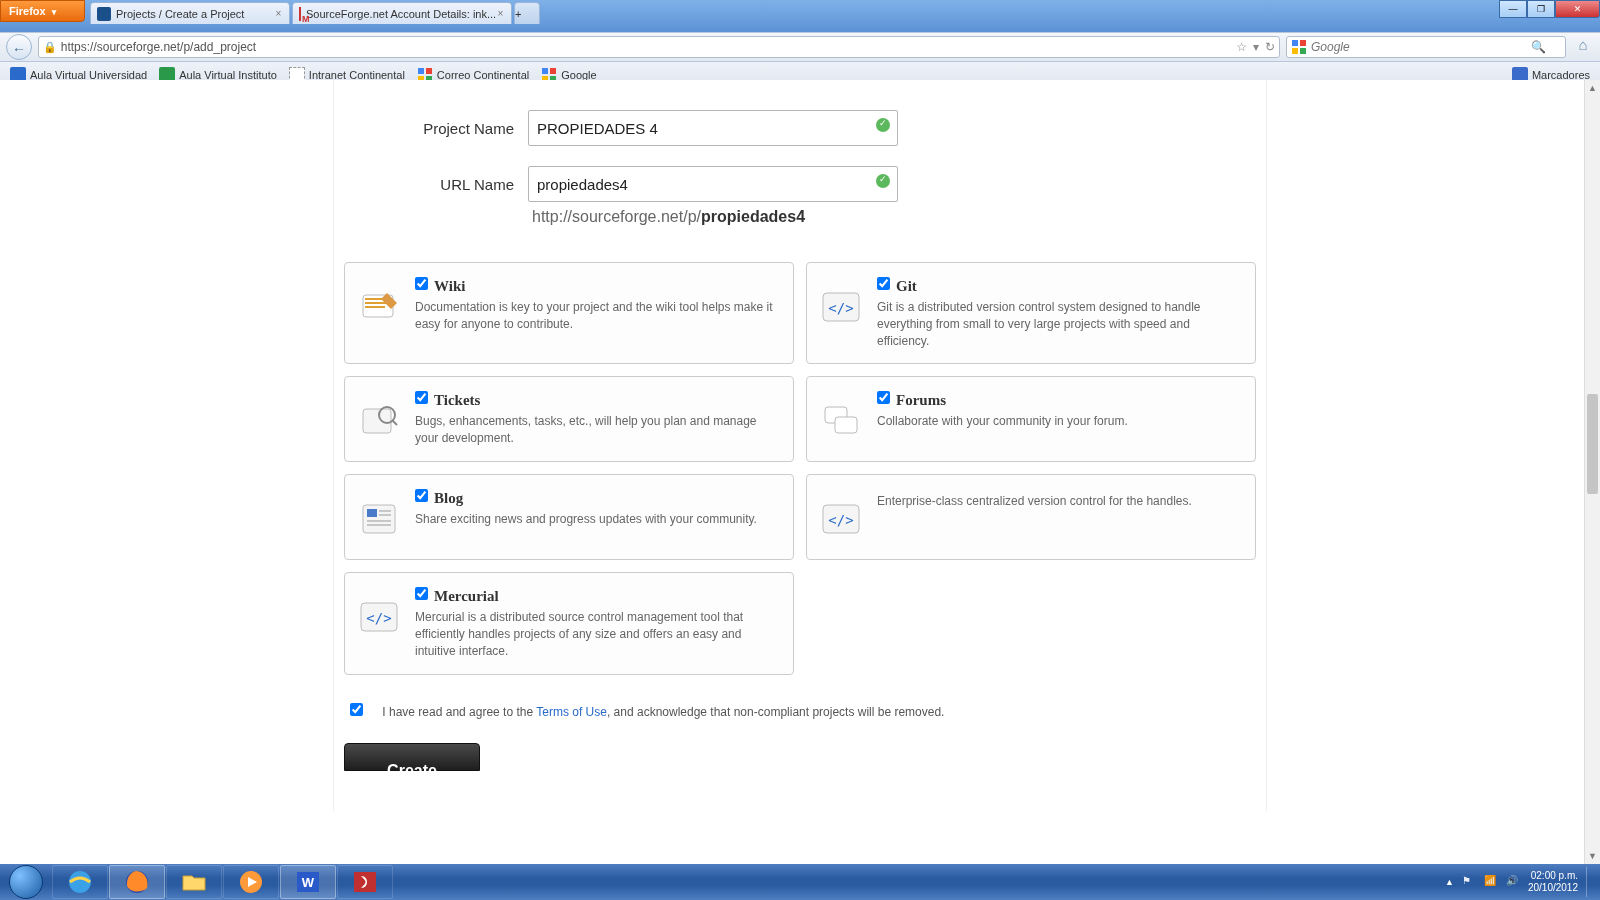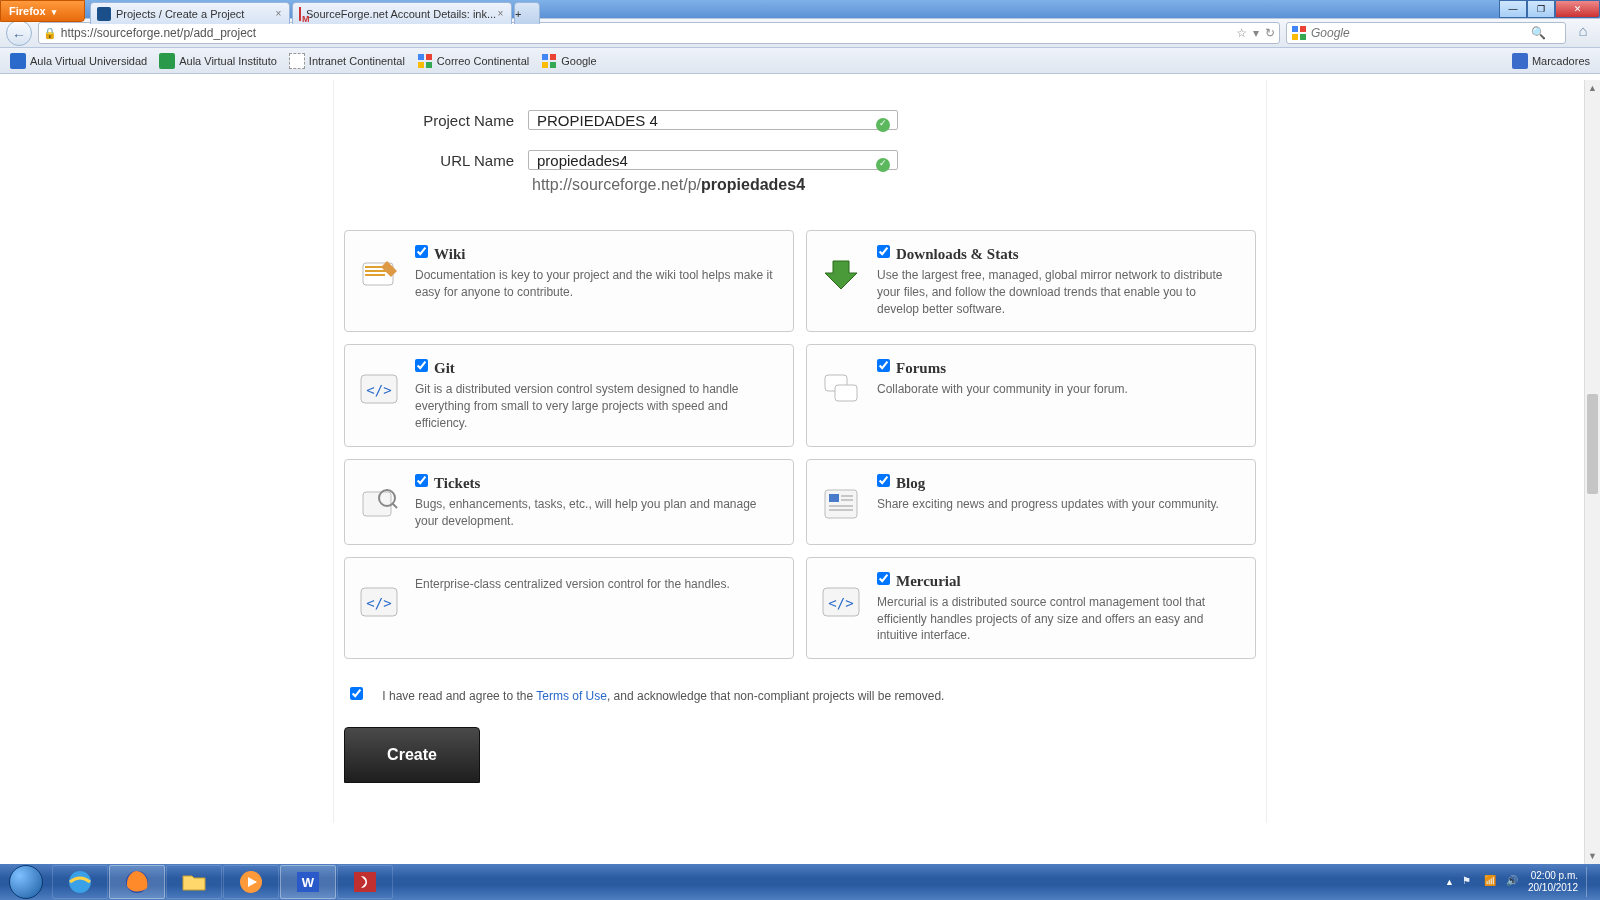--- a/index.html
+++ b/index.html
@@ -1,19 +1,19 @@
 <!DOCTYPE html>
 <html><head>
 <meta charset="utf-8">
 <style>
 * { box-sizing: border-box; margin: 0; padding: 0; }
 body { font-family: "Segoe UI", Tahoma, sans-serif; font-size: 12px; background: #fff; overflow: hidden; width: 1600px; height: 900px; }
 
 
-.titlebar { height: 18px; background: linear-gradient(#7fb1e8, #5c92d6); position: relative; }
+.titlebar { height: 32px; background: linear-gradient(#7fb1e8, #5c92d6); position: relative; }
 .firefox-btn { position: absolute; left: 0; top: 0; height: 22px; width: 85px; background: linear-gradient(#ff9a3c, #e86b0c); border: 1px solid #c45600; border-radius: 0 0 4px 0; color: #fff; font-size: 11px; font-weight: bold; line-height: 20px; padding-left: 8px; }
 .firefox-btn::after { content: "▾"; margin-left: 6px; font-size: 9px; }
 .win-btns { position: absolute; right: 0; top: 0; display: flex; height: 18px; }
 .win-btn { width: 28px; height: 18px; border: 1px solid #3a6aa8; background: linear-gradient(#cfe6ff,#a7cff5); font-size: 9px; text-align: center; line-height: 16px; }
 .win-btn.close { background: linear-gradient(#e88,#c33); color: #fff; width: 45px; border-radius: 0 0 3px 0; }
 
 .tabstrip { position: absolute; left: 90px; top: 0; display: flex; align-items: flex-end; height: 24px; }
 .tab { height: 22px; background: linear-gradient(#eef3fb,#d6e3f5); border: 1px solid #9ab5d8; border-bottom: none; border-radius: 4px 4px 0 0; padding: 0 22px 0 6px; margin-right: 2px; font-size: 11px; line-height: 22px; color: #333; position: relative; min-width: 200px; max-width: 220px; white-space: nowrap; overflow: hidden; display: flex; align-items: center; }
 .tab .favico { width: 14px; height: 14px; margin-right: 5px; display: inline-block; }
 .tab .tabclose { position: absolute; right: 4px; top: 4px; width: 13px; height: 13px; font-size: 10px; color: #777; text-align: center; line-height: 13px; }
@@ -39,39 +39,39 @@
 .viewport { position: absolute; top: 80px; left: 0; right: 0; bottom: 36px; background: #fff; overflow: hidden; }
 .vscroll { position: absolute; right: 0; top: 0; bottom: 0; width: 16px; background: #f1f1f1; border-left: 1px solid #ddd; }
 .vscroll .thumb { position: absolute; left: 2px; right: 2px; top: 40%; height: 100px; background: #c5c5c5; border-radius: 2px; }
 .vscroll .arrow { height: 16px; text-align: center; font-size: 9px; color: #777; line-height: 16px; }
 
 .page { width: 934px; margin: 0 auto; background: #fff; border-left: 1px solid #eee; border-right: 1px solid #eee; padding-bottom: 40px; }
 .panel-header { background: linear-gradient(#6d6d6d,#555555); color: #fff; font-size: 13px; padding: 12px 16px; border-radius: 3px 3px 0 0; }
 .form-area { padding: 30px 50px 10px 50px; }
 .form-row { display: flex; align-items: center; margin-bottom: 20px; }
 .form-row label { width: 130px; text-align: right; font-size: 15px; color: #333; margin-right: 14px; }
-.text-input { width: 370px; height: 20px; border: 1px solid #b5b5b5; border-radius: 2px; padding: 0 30px 0 8px; font-size: 15px; color: #222; position: relative; }
+.text-input { width: 370px; height: 36px; border: 1px solid #b5b5b5; border-radius: 2px; padding: 0 30px 0 8px; font-size: 15px; color: #222; position: relative; }
 .input-wrap { position: relative; }
 .valid-icon { position: absolute; right: 8px; top: 8px; width: 14px; height: 14px; border-radius: 50%; background: #5cb85c; }
 .valid-icon::after { content: "✓"; color: #fff; font-size: 9px; position: absolute; left: 3px; top: 0; }
 .url-preview { margin-left: 148px; margin-top: -14px; margin-bottom: 18px; font-size: 16px; color: #666; }
 .url-preview b { color: #333; font-weight: bold; }
 
 .features { display: grid; grid-template-columns: 1fr 1fr; gap: 12px; padding: 8px 10px; }
 .feature { border: 1px solid #ccc; border-radius: 4px; padding: 14px 14px 14px 70px; position: relative; min-height: 86px; background: #fdfdfd; }
 .feature .ficon { position: absolute; left: 12px; top: 22px; width: 44px; height: 44px; }
 .feature .ftitle { font-size: 15px; font-weight: bold; color: #333; font-family: Georgia, serif; }
 .feature .ftitle input[type=checkbox] { margin-right: 6px; vertical-align: 1px; }
 .feature .fdesc { font-size: 12px; color: #666; margin-top: 4px; line-height: 1.4; }
 
 .terms-row { padding: 20px 16px 0 16px; font-size: 12px; color: #555; }
 .terms-row a { color: #2a6aca; text-decoration: none; }
 .terms-row input { margin-right: 16px; }
 
-.create-btn { margin: 24px 0 0 10px; width: 136px; height: 56px; background: linear-gradient(#4a4a4a,#1e1e1e); color: #fff; border: 1px solid #111; border-radius: 4px 4px 0 0; font-size: 16px; font-weight: bold; text-align: center; line-height: 54px; }
+.create-btn { margin: 24px 0 0 10px; width: 136px; height: 28px; background: linear-gradient(#4a4a4a,#1e1e1e); color: #fff; border: 1px solid #111; border-radius: 4px 4px 0 0; font-size: 16px; font-weight: bold; text-align: center; line-height: 54px; }
 
 
 .taskbar { position: absolute; bottom: 0; left: 0; right: 0; height: 36px; background: linear-gradient(#4f7ec1,#2a5aa0 40%,#2a5aa0 60%,#4f7ec1); display: flex; align-items: center; }
 .start-orb { width: 52px; height: 36px; display: flex; align-items: center; justify-content: center; }
 .start-orb .orb { width: 34px; height: 34px; border-radius: 50%; background: radial-gradient(circle at 30% 30%, #7ec0ff, #1a5aa0); border: 1px solid #0a3a70; position: relative; }
 .task-btn { width: 56px; height: 34px; border: 1px solid rgba(255,255,255,0.15); border-radius: 2px; margin-right: 1px; display: flex; align-items: center; justify-content: center; }
 .task-btn.active { background: rgba(255,255,255,0.15); border-color: rgba(255,255,255,0.35); }
 .task-btn .appico { width: 28px; height: 28px; }
 .tray { margin-left: auto; display: flex; align-items: center; color: #fff; font-size: 10px; padding-right: 6px; gap: 8px; }
 .tray .clock { text-align: right; line-height: 1.2; }
@@ -197,49 +197,42 @@
         <svg class="ficon" viewBox="0 0 44 44">
             <rect x="6" y="10" width="30" height="22" rx="3" fill="#fff" stroke="#bbb"></rect>
             <path d="M8 14 L34 14 M8 18 L34 18 M8 22 L28 22" stroke="#e0a030" stroke-width="2"></path>
             <path d="M30 8 L40 18 L34 24 L24 14 Z" fill="#d94"></path>
           </svg>
         <div class="ftitle"><input type="checkbox" checked="" style=""><span>Wiki</span></div>
         <div class="fdesc">Documentation is key to your project and the wiki tool helps make it easy for anyone to contribute.</div>
       </div>
       <div class="feature">
         <svg class="ficon" viewBox="0 0 44 44">
-            <path d="M14 8 H30 V20 H38 L22 36 L6 20 H14 Z" fill="#4a9a3a" stroke="#2a6a1a"></path>
-          </svg>
-        <div class="ftitle"><input type="checkbox" checked="" style=""><span>Downloads &amp; Stats</span></div>
-        <div class="fdesc">Use the largest free, managed, global mirror network to distribute your files, and follow the download trends that enable you to develop better software.</div>
-      </div>
-      <div class="feature">
-        <svg class="ficon" viewBox="0 0 44 44">
             <rect x="4" y="8" width="36" height="28" rx="4" fill="#f5f5f5" stroke="#bbb"></rect>
             <text x="22" y="28" text-anchor="middle" font-size="14" fill="#2a6aca" font-family="monospace">&lt;/&gt;</text>
           </svg>
         <div class="ftitle"><input type="checkbox" checked="" style=""><span>Git</span></div>
         <div class="fdesc">Git is a distributed version control system designed to handle everything from small to very large projects with speed and efficiency.</div>
-      </div>
-      <div class="feature">
-        <svg class="ficon" viewBox="0 0 44 44">
-            <rect x="6" y="8" width="22" height="16" rx="3" fill="#fff" stroke="#bbb"></rect>
-            <rect x="16" y="18" width="22" height="16" rx="3" fill="#fff" stroke="#bbb"></rect>
-          </svg>
-        <div class="ftitle"><input type="checkbox" checked="" style=""><span>Forums</span></div>
-        <div class="fdesc">Collaborate with your community in your forum.</div>
       </div>
       <div class="feature">
         <svg class="ficon" viewBox="0 0 44 44">
             <rect x="6" y="10" width="28" height="24" rx="3" fill="#f5f5f5" stroke="#bbb"></rect>
             <circle cx="30" cy="16" r="8" fill="none" stroke="#888" stroke-width="2"></circle>
             <line x1="35" y1="21" x2="40" y2="26" stroke="#888" stroke-width="2"></line>
           </svg>
         <div class="ftitle"><input type="checkbox" checked="" style=""><span>Tickets</span></div>
         <div class="fdesc">Bugs, enhancements, tasks, etc., will help you plan and manage your development.</div>
+      </div>
+      <div class="feature">
+        <svg class="ficon" viewBox="0 0 44 44">
+            <rect x="6" y="8" width="22" height="16" rx="3" fill="#fff" stroke="#bbb"></rect>
+            <rect x="16" y="18" width="22" height="16" rx="3" fill="#fff" stroke="#bbb"></rect>
+          </svg>
+        <div class="ftitle"><input type="checkbox" checked="" style=""><span>Forums</span></div>
+        <div class="fdesc">Collaborate with your community in your forum.</div>
       </div>
       <div class="feature">
         <svg class="ficon" viewBox="0 0 44 44">
             <rect x="6" y="8" width="32" height="28" rx="3" fill="#f5f5f5" stroke="#bbb"></rect>
             <rect x="10" y="12" width="10" height="8" fill="#4a7aca"></rect>
             <line x1="22" y1="14" x2="34" y2="14" stroke="#999"></line>
             <line x1="22" y1="18" x2="34" y2="18" stroke="#999"></line>
             <line x1="10" y1="24" x2="34" y2="24" stroke="#999"></line>
             <line x1="10" y1="28" x2="34" y2="28" stroke="#999"></line>
           </svg>

